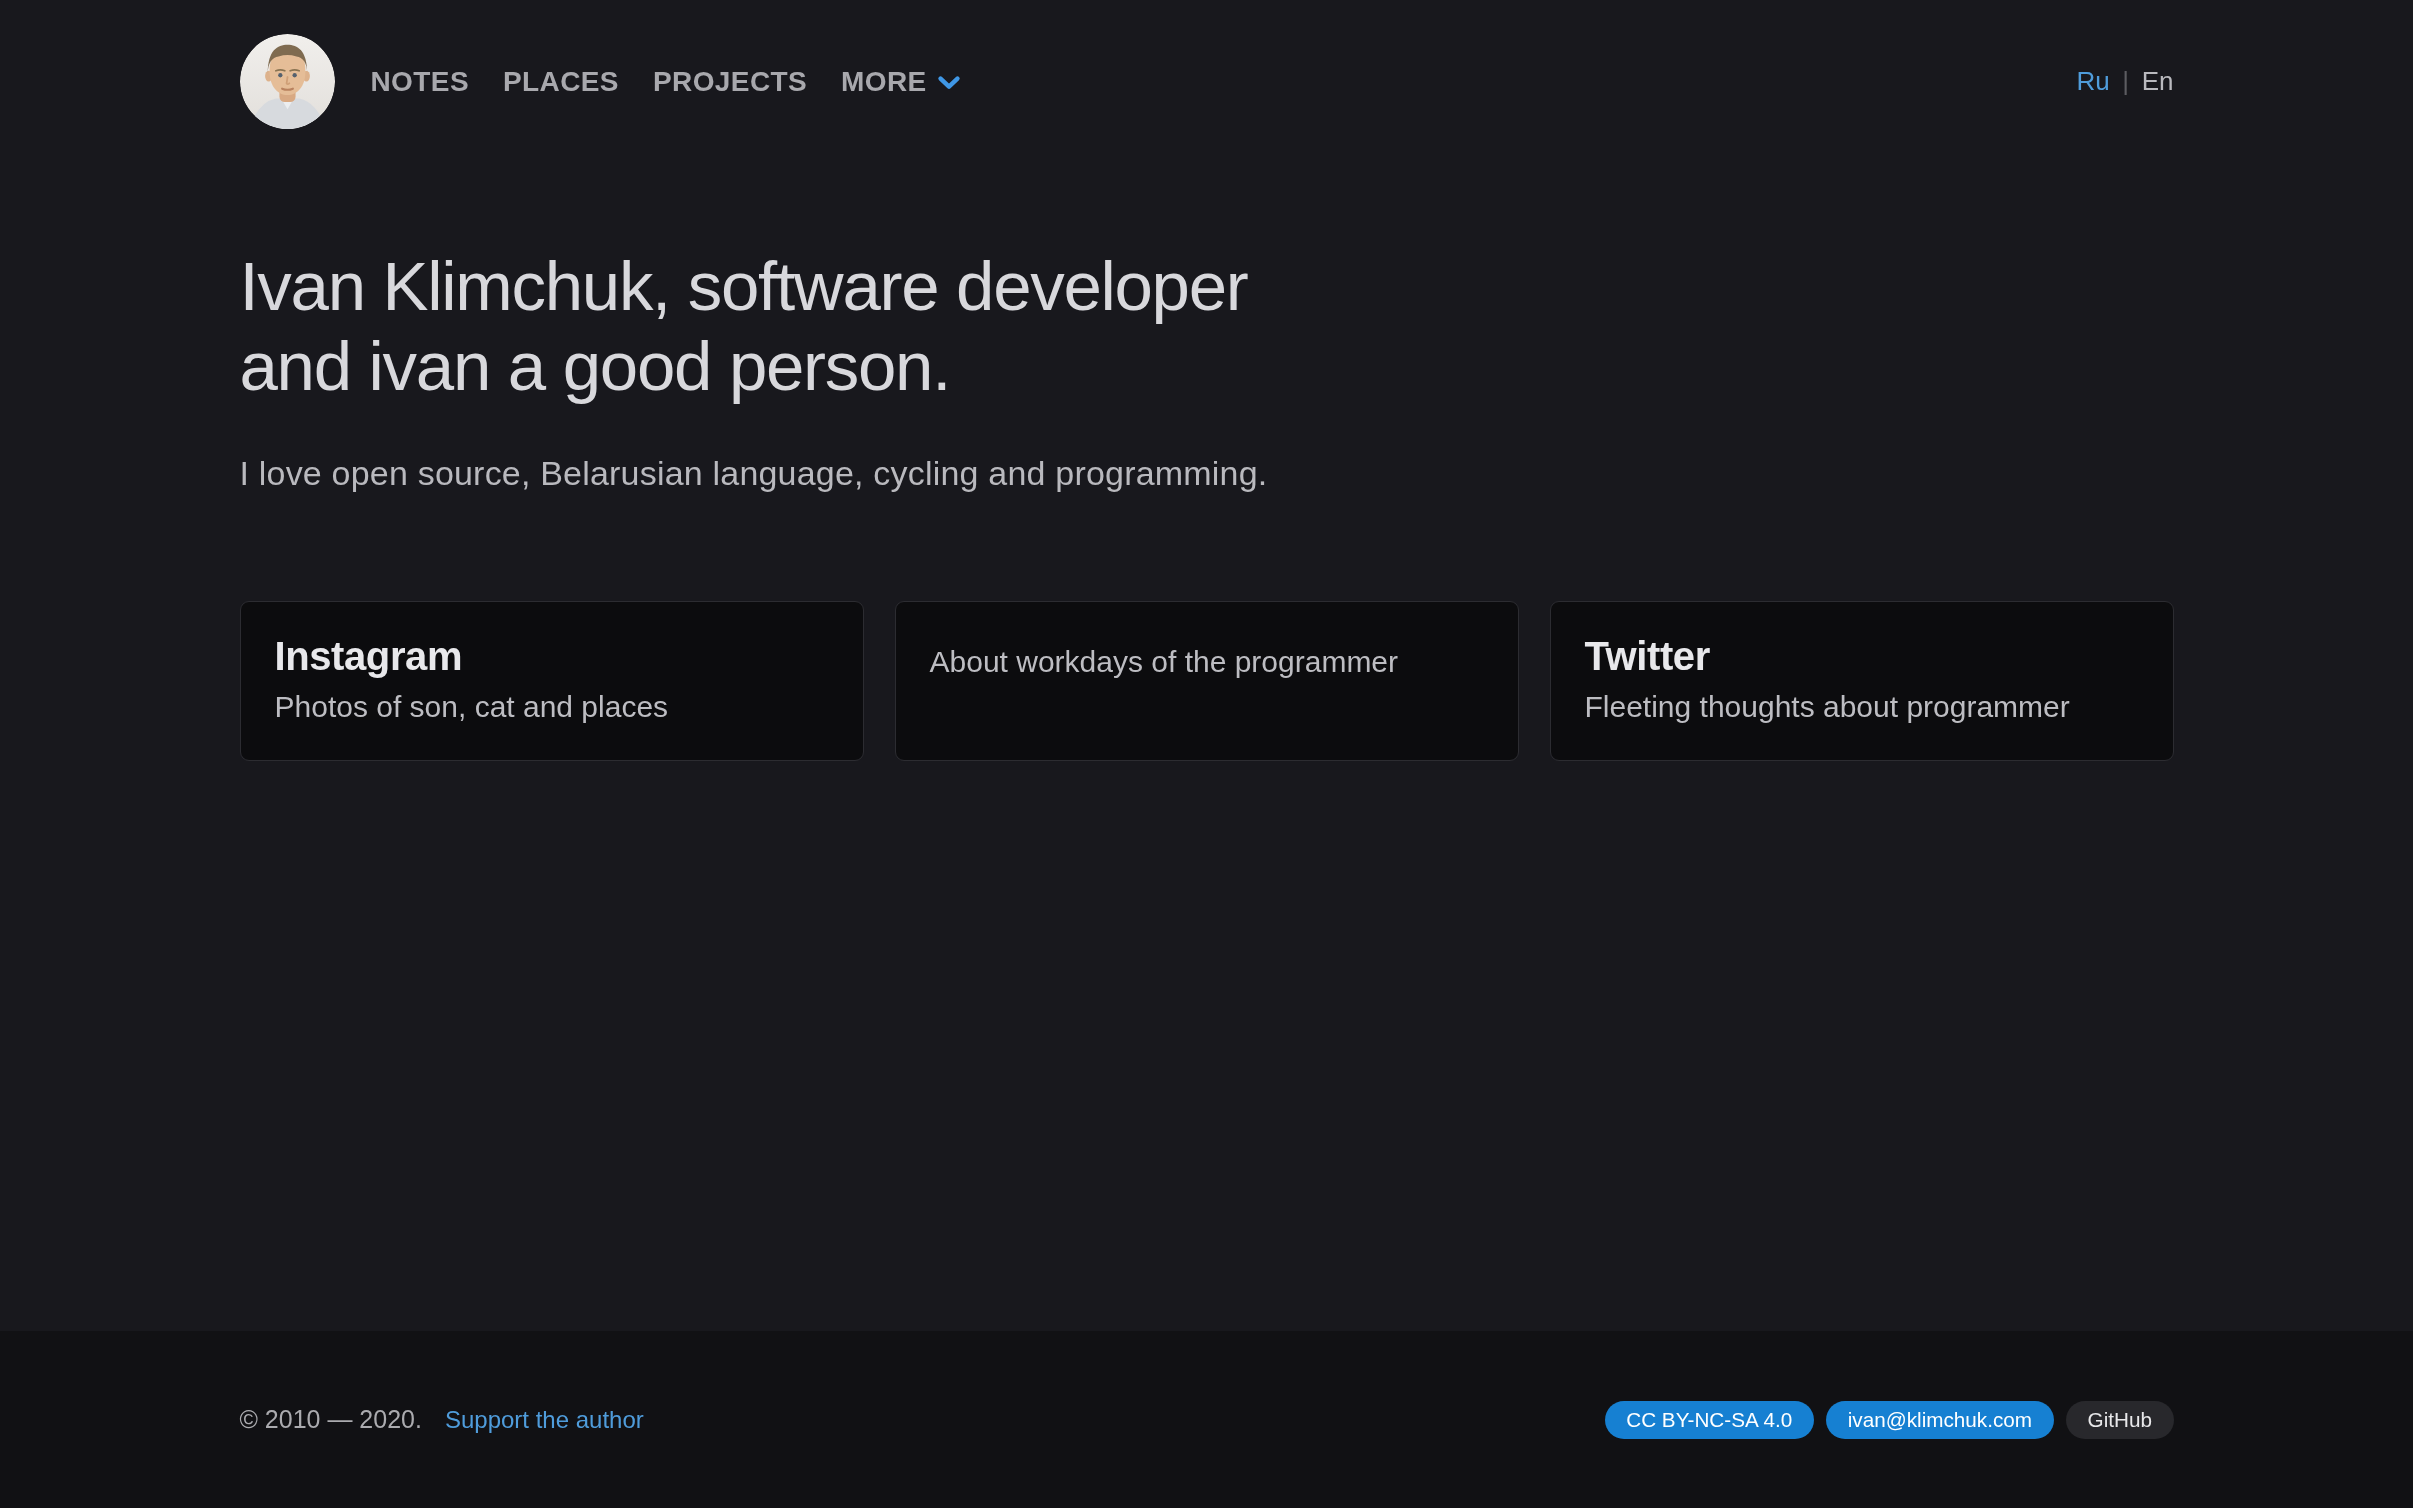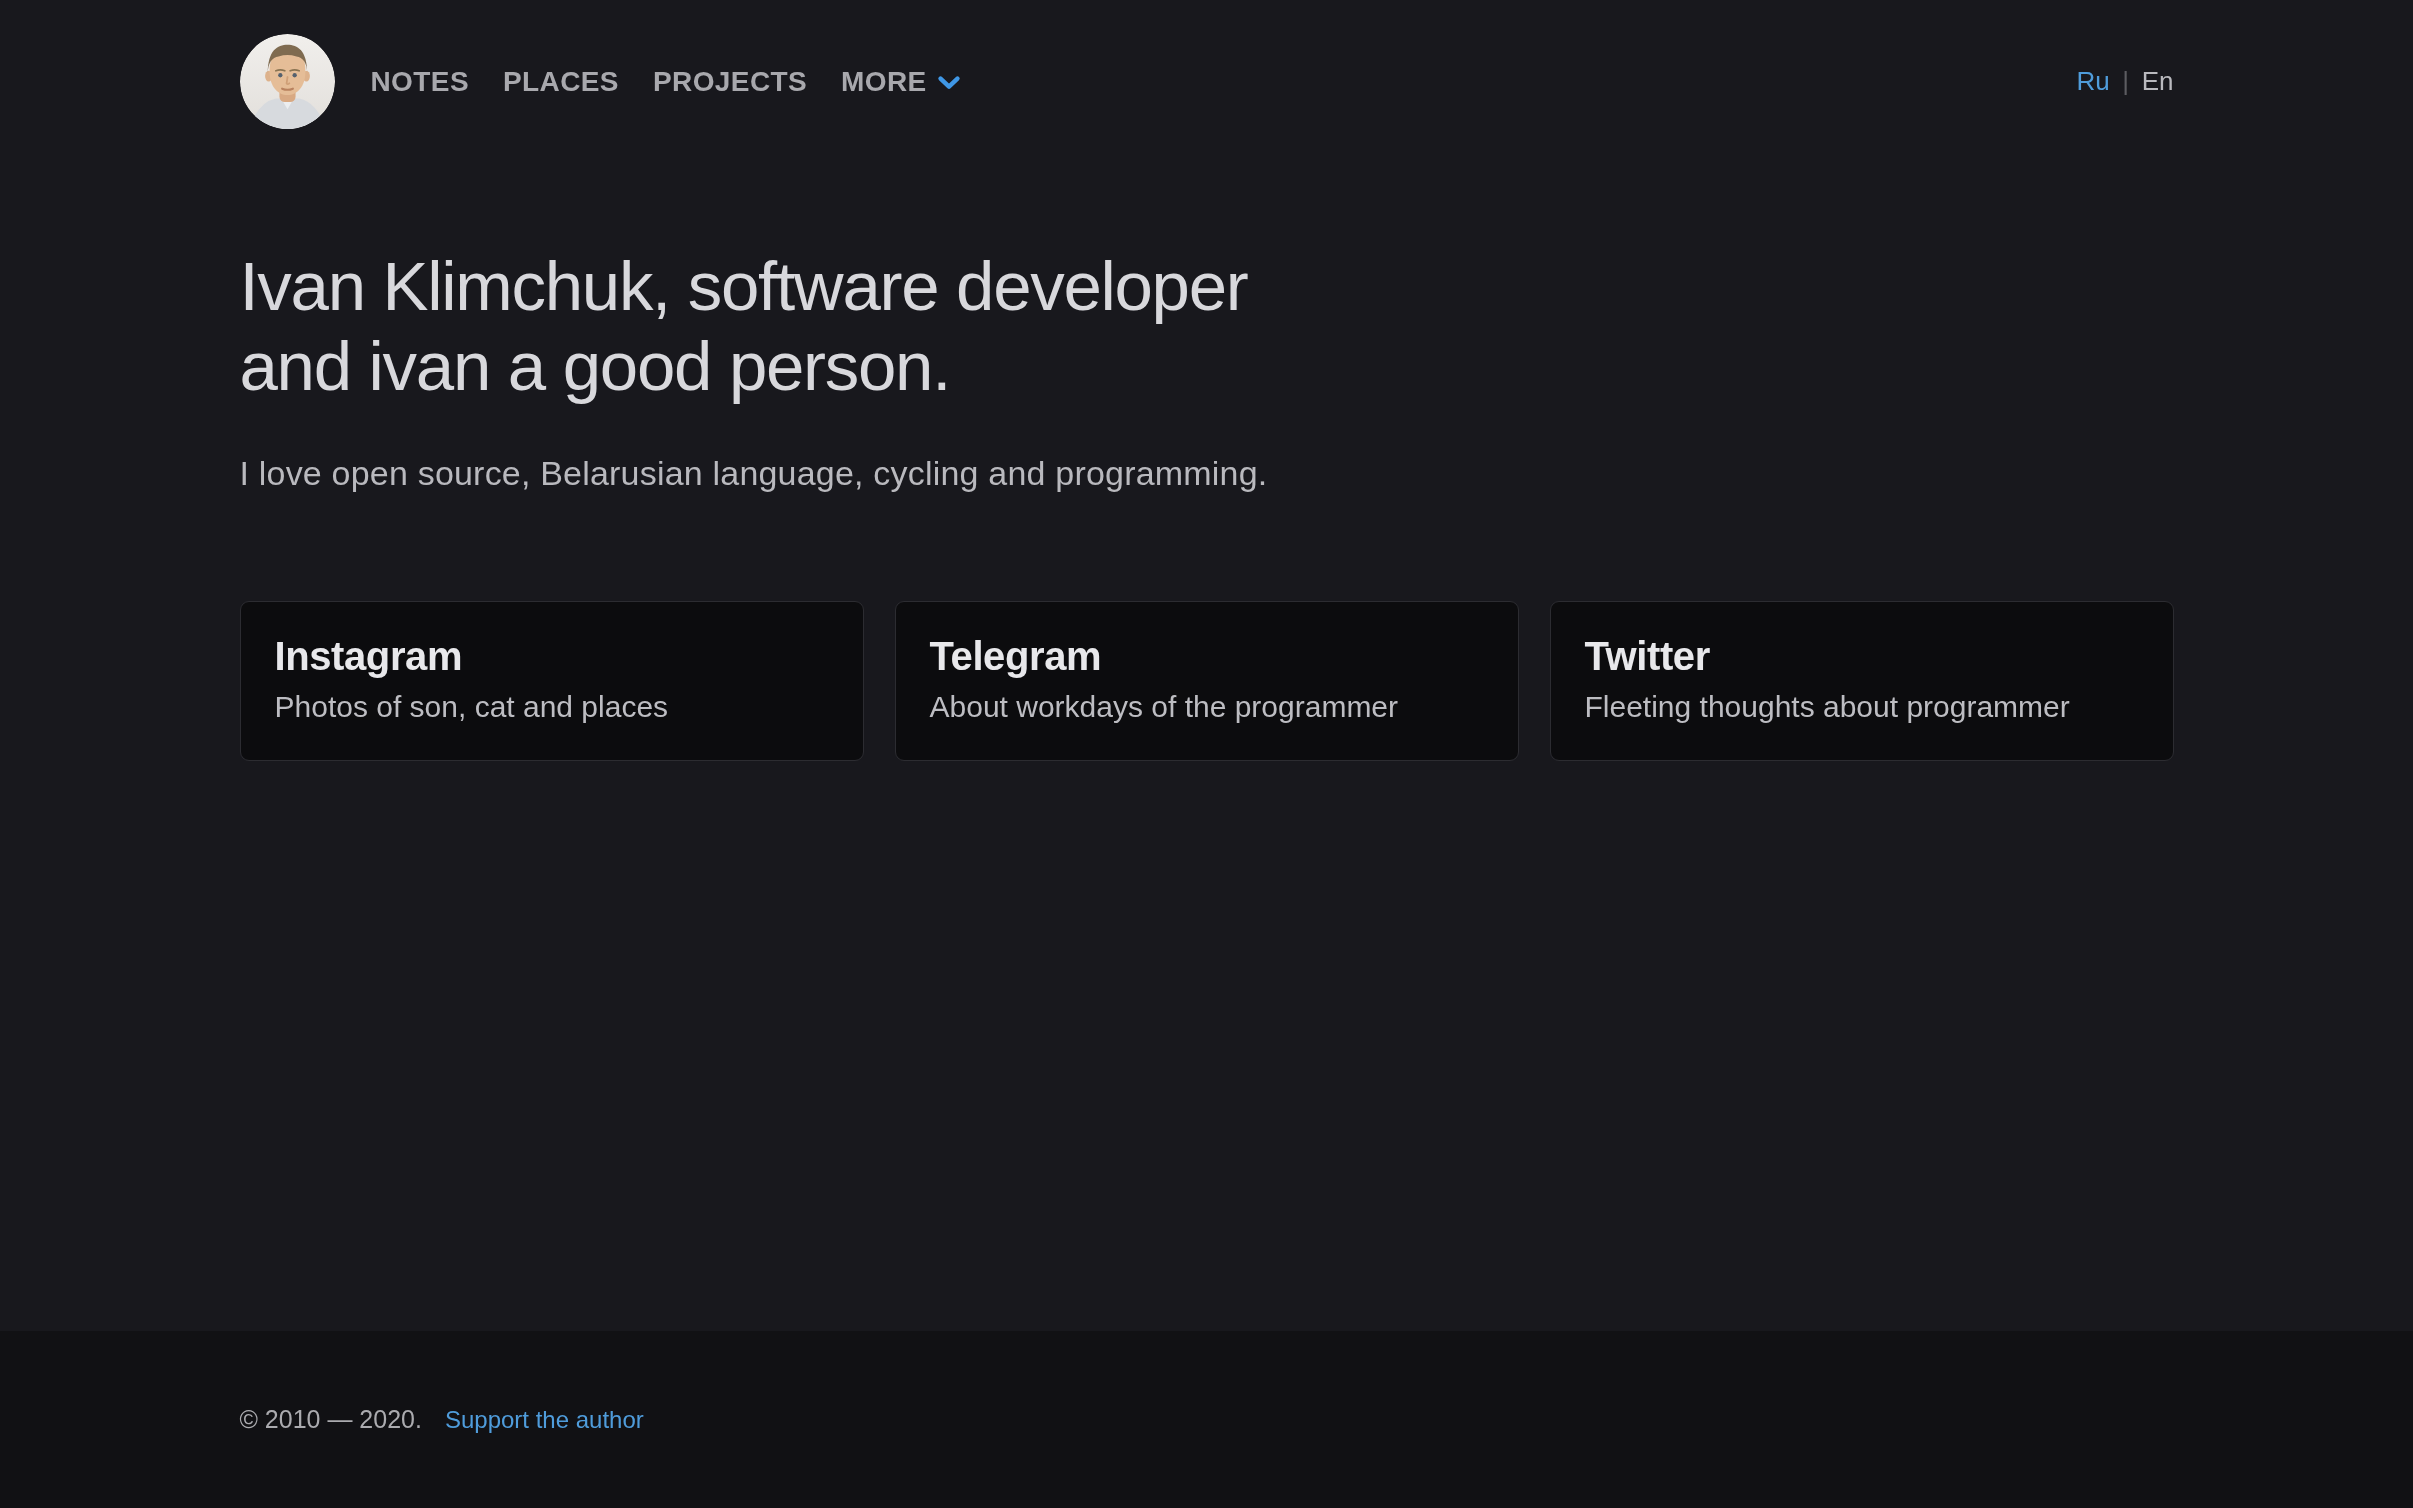--- a/index.html
+++ b/index.html
@@ -216,33 +216,37 @@
       <span class="line">and ivan a good person.</span>
     </h1>
     <p class="hero-subtitle">I love open source, Belarusian language, cycling and programming.</p>
 
     <div class="cards">
       <a class="card">
         <h3>Instagram</h3>
         <p>Photos of son, cat and places</p>
       </a>
       <a class="card">
-        <h3>Telegram</h3>
         <p>About workdays of the programmer</p>
       </a>
       <a class="card">
         <h3>Twitter</h3>
         <p>Fleeting thoughts about programmer</p>
       </a>
     </div>
   </main>
 
   <div class="spacer"></div>
 
   <footer>
     <div class="container footer-inner">
       <span class="copyright">© 2010 — 2020.</span>
       <a class="support-link">Support the author</a>
+      <div class="badges">
+        <a class="badge badge-blue">CC BY-NC-SA 4.0</a>
+        <a class="badge badge-blue">ivan@klimchuk.com</a>
+        <a class="badge badge-gray">GitHub</a>
+      </div>
     </div>
   </footer>
 
 </div>
 
 
 </body></html>

